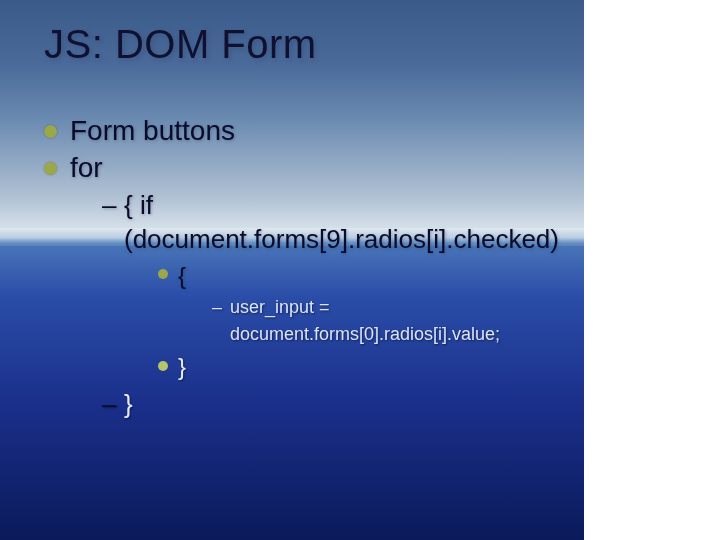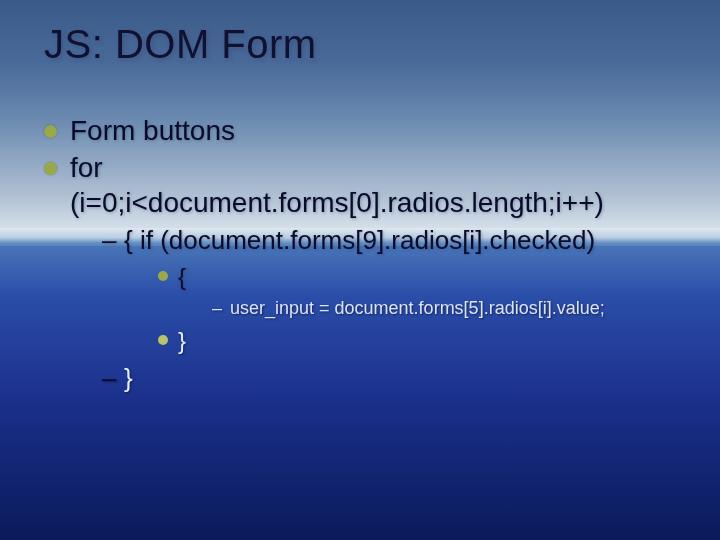--- a/index.html
+++ b/index.html
@@ -4,21 +4,21 @@
 <style>
   html, body {
     margin: 0;
     padding: 0;
     width: 720px;
     height: 540px;
     overflow: hidden;
     font-family: Verdana, Arial, sans-serif;
   }
   .slide {
-    width: 720px;
+    width: 584px;
     height: 540px;
     position: relative;
     background:
       linear-gradient(to bottom,
         #3a5a8a 0%,
         #4a6a9a 12%,
         #6a8ab0 22%,
         #aebfd2 36%,
         #dfe8ef 44%,
         #4a76b8 45%,
@@ -151,35 +151,32 @@
   <div class="content">
 
     <div class="title">JS: DOM Form</div>
 
     <ul class="lvl1">
       <li>
         <span>Form buttons</span>
       </li>
       <li class="for-line">
         <span>for</span>
-        <div class="for-body">
-          <span>(i=0;i&lt;document.forms[0].radios.length;i++)</span>
-        </div>
 
         <ul class="lvl2">
           <li>
             <span>{ if (document.forms[9].radios[i].checked)</span>
 
             <ul class="lvl3">
               <li>
                 <span>{</span>
 
                 <ul class="lvl4">
                   <li>
-                    <span>user_input = document.forms[5].radios[i].value;</span>
+                    <span>user_input = document.forms[0].radios[i].value;</span>
                   </li>
                 </ul>
               </li>
             </ul>
 
             <div class="lower">
               <ul class="lvl3">
                 <li>
                   <span>}</span>
                 </li>

